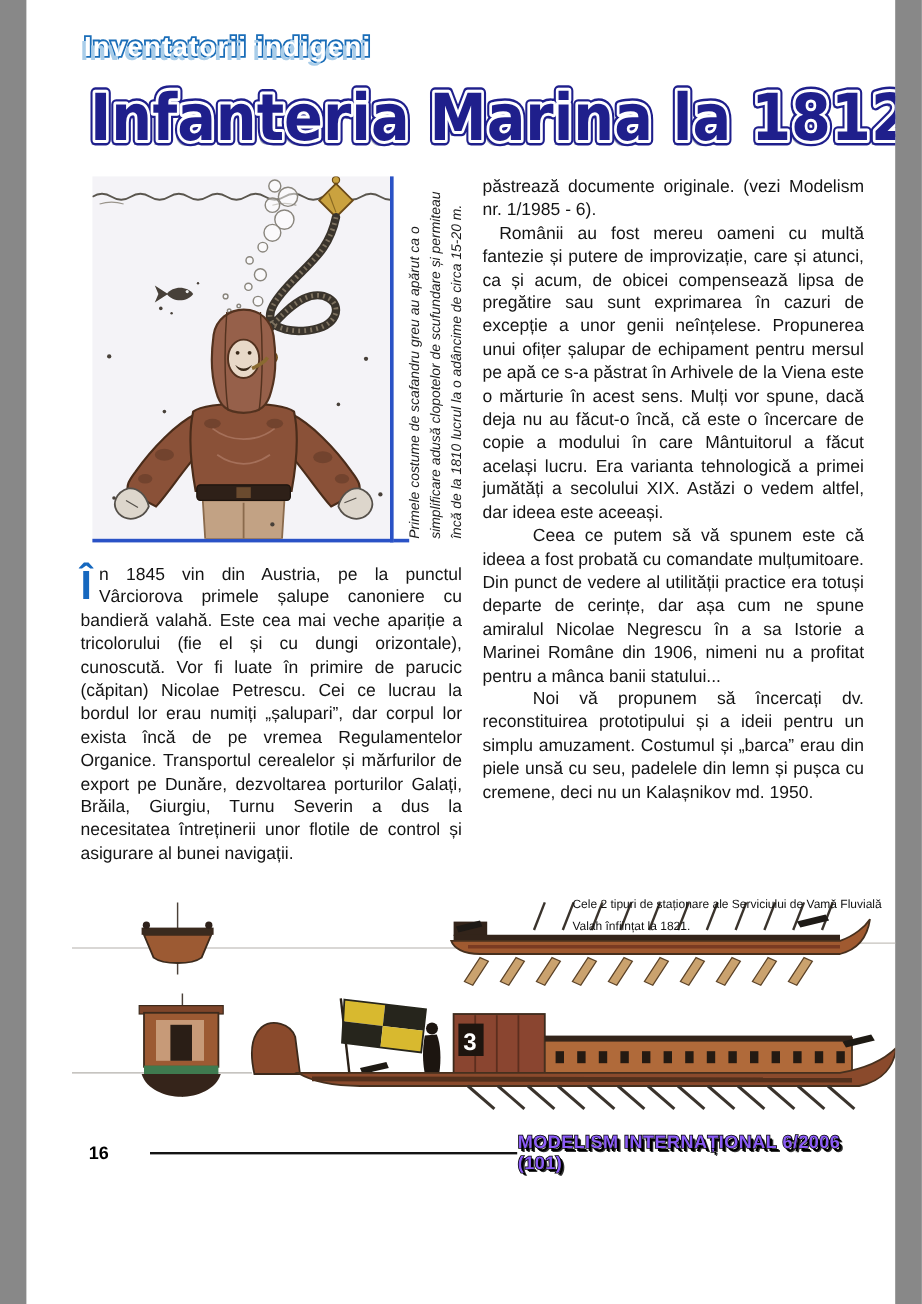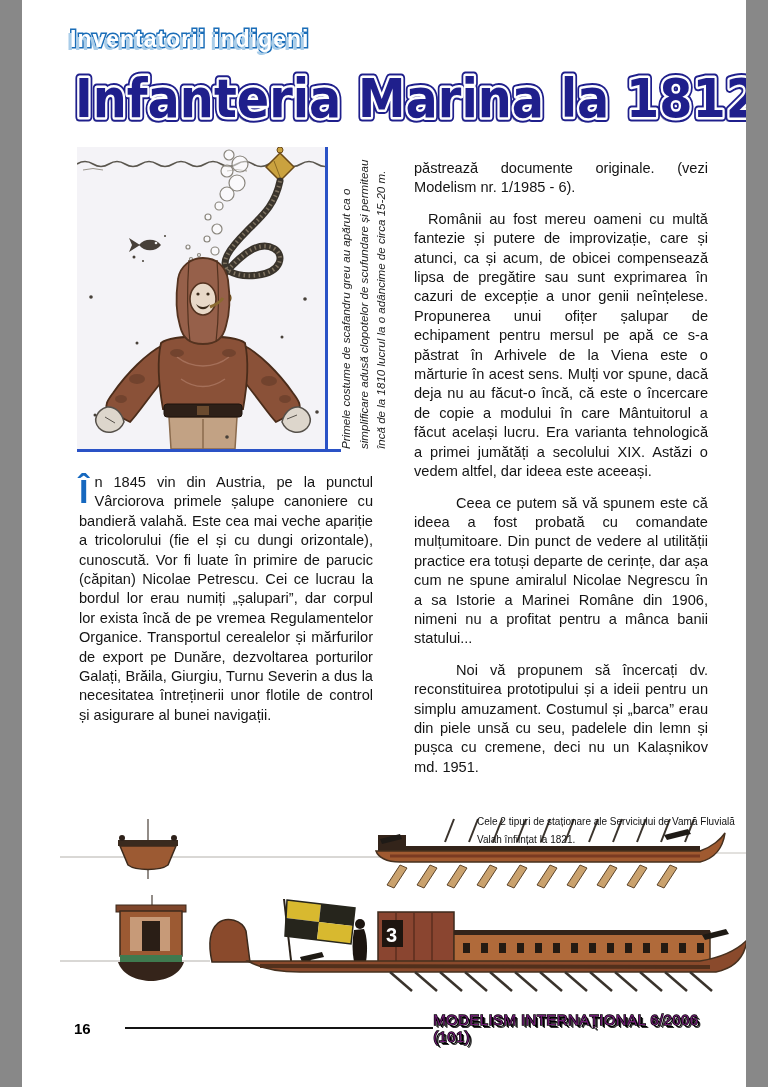--- a/index.html
+++ b/index.html
@@ -17,21 +17,21 @@
     paint-order:stroke fill;
     text-shadow:-3px 3px 0 #a9cde9;
   }
   .title-svg { display:block; margin:4px 0 0 52px; }
   .title-svg text {
     font-family:"DejaVu Sans", sans-serif; font-weight:bold; font-size:54px;
   }
   
   .columns { display:flex; gap:17px; padding:10px 26px 0 45px; }
   .col { width:340px; font-size:14.6px; line-height:19.4px; text-align:justify; }
-  .col p { margin:12px; }
+  .col p { margin:0; }
   .indent { text-indent:14px; }
   .indent-lg { text-indent:42px; }
   
   .figure-wrap { position:relative; height:314px; margin-bottom:9px; }
   .diver-frame {
     position:absolute; left:10px; top:0; width:248px; height:302px;
     background:#f4f3f7;
     border-right:3px solid #2a52c6; border-bottom:3px solid #2a52c6;
   }
   .diver-frame::after {
@@ -55,22 +55,22 @@
   .boats-caption {
     position:absolute; left:455px; top:4px; width:285px;
     font-size:10px; line-height:17.6px; color:#111;
   }
   .boats-caption div { margin:0; }
   
   .footer { display:flex; align-items:center; margin:16px 26px 0 52px;justify-content:flex-end; }
   .page-num { font-size:15px; font-weight:bold; color:#000; }
   .footer-rule { width:330px; height:2px; background:#141414; margin-left:34px; }
   .footer-mag {
-    margin-left:auto; font-size:15px; font-weight:normal; letter-spacing:0.4px;
-    color:#701a75;
+    margin-left:auto; font-size:15px; font-weight:bold; letter-spacing:0.4px;
+    color:#8b5cf6;
     -webkit-text-stroke:1.3px #000;
     paint-order:stroke fill;
     text-shadow:2px 2px 0 #000, 3px 3px 0 #333;
   }
 </style>
 </head>
 <body>
 
 <div class="page">
 
@@ -184,21 +184,21 @@
         </div>
       </div>
 
       <p class="p-first"><span class="dropcap">Î</span><span>n 1845 vin din Austria, pe la punctul Vârciorova primele șalupe canoniere cu bandieră valahă. Este cea mai veche apariție a tricolorului (fie el și cu dungi orizontale), cunoscută. Vor fi luate în primire de parucic (căpitan) Nicolae Petrescu. Cei ce lucrau la bordul lor erau numiți „șalupari”, dar corpul lor exista încă de pe vremea Regulamentelor Organice. Transportul cerealelor și mărfurilor de export pe Dunăre, dezvoltarea porturilor Galați, Brăila, Giurgiu, Turnu Severin a dus la necesitatea întreținerii unor flotile de control și asigurare al bunei navigații.</span></p>
     </div>
 
     <div class="col">
       <p>păstrează documente originale. (vezi Modelism nr. 1/1985 - 6).</p>
       <p class="indent">Românii au fost mereu oameni cu multă fantezie și putere de improvizație, care și atunci, ca și acum, de obicei compensează lipsa de pregătire sau sunt exprimarea în cazuri de excepție a unor genii neînțelese. Propunerea unui ofițer șalupar de echipament pentru mersul pe apă ce s-a păstrat în Arhivele de la Viena este o mărturie în acest sens. Mulți vor spune, dacă deja nu au făcut-o încă, că este o încercare de copie a modului în care Mântuitorul a făcut același lucru. Era varianta tehnologică a primei jumătăți a secolului XIX. Astăzi o vedem altfel, dar ideea este aceeași.</p>
       <p class="indent-lg">Ceea ce putem să vă spunem este că ideea a fost probată cu comandate mulțumitoare. Din punct de vedere al utilității practice era totuși departe de cerințe, dar așa cum ne spune amiralul Nicolae Negrescu în a sa Istorie a Marinei Române din 1906, nimeni nu a profitat pentru a mânca banii statului...</p>
-      <p class="indent-lg">Noi vă propunem să încercați dv. reconstituirea prototipului și a ideii pentru un simplu amuzament. Costumul și „barca” erau din piele unsă cu seu, padelele din lemn și pușca cu cremene, deci nu un Kalașnikov md. 1951.</p>
+      <p class="indent-lg">Noi vă propunem să încercați dv. reconstituirea prototipului și a ideii pentru un simplu amuzament. Costumul și „barca” erau din piele unsă cu seu, padelele din lemn și pușca cu cremene, deci nu un Kalașnikov md. 1950.</p>
     </div>
   </div>
 
   <div class="boats">
     <svg class="boats-svg" width="700" height="186" viewBox="0 0 700 186">
 
       <g>
         <line x1="0" y1="48" x2="335" y2="48" stroke="#b3b0ab" stroke-width="1"></line>
         <line x1="645" y1="44" x2="700" y2="44" stroke="#c5c2bc" stroke-width="1"></line>
 

